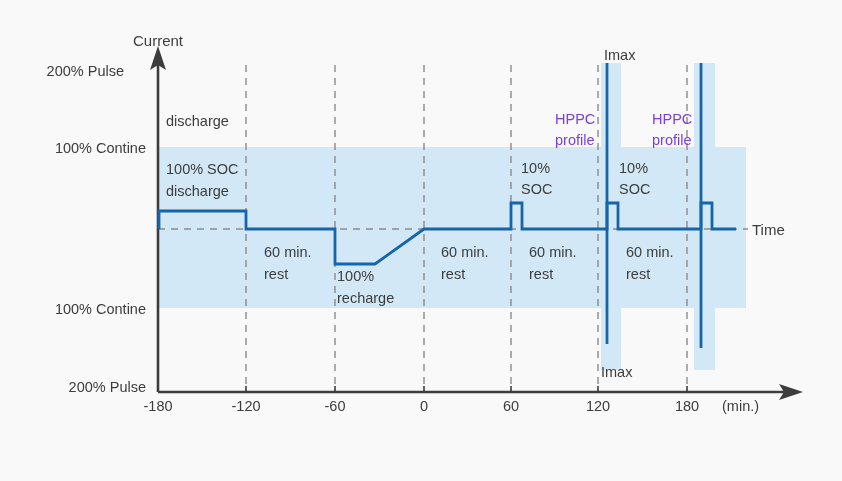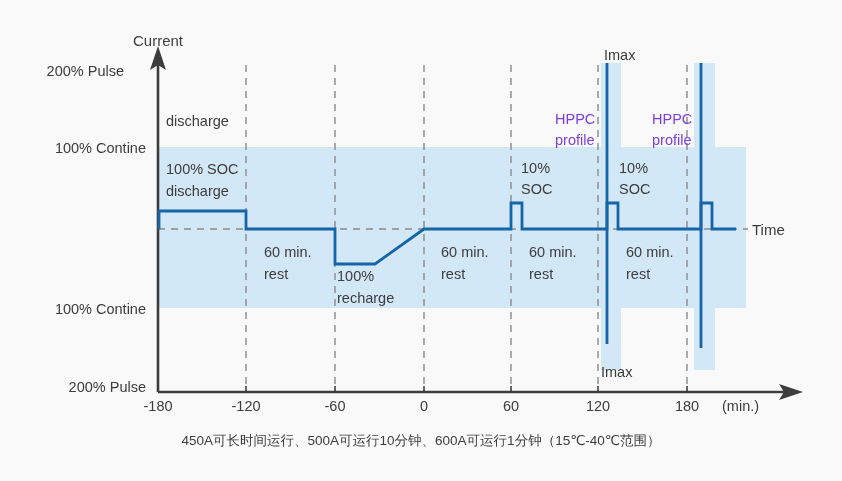--- a/index.html
+++ b/index.html
@@ -159,15 +159,14 @@
     <text class="annot-purple" x="555" y="145" text-anchor="start">profile</text>
 
     <text class="annot-purple" x="652" y="124" text-anchor="start">HPPC</text>
     <text class="annot-purple" x="652" y="145" text-anchor="start">profile</text>
 
     <text class="imax-label" x="604" y="60" text-anchor="start">Imax</text>
     <text class="imax-label" x="601" y="377" text-anchor="start">Imax</text>
 
   </svg>
 
-  <div class="caption">450A可长时间运行、500A可运行10分钟、600A可运行1分钟（15℃-40℃范围）</div>
 
 </div>
 
 </body></html>

